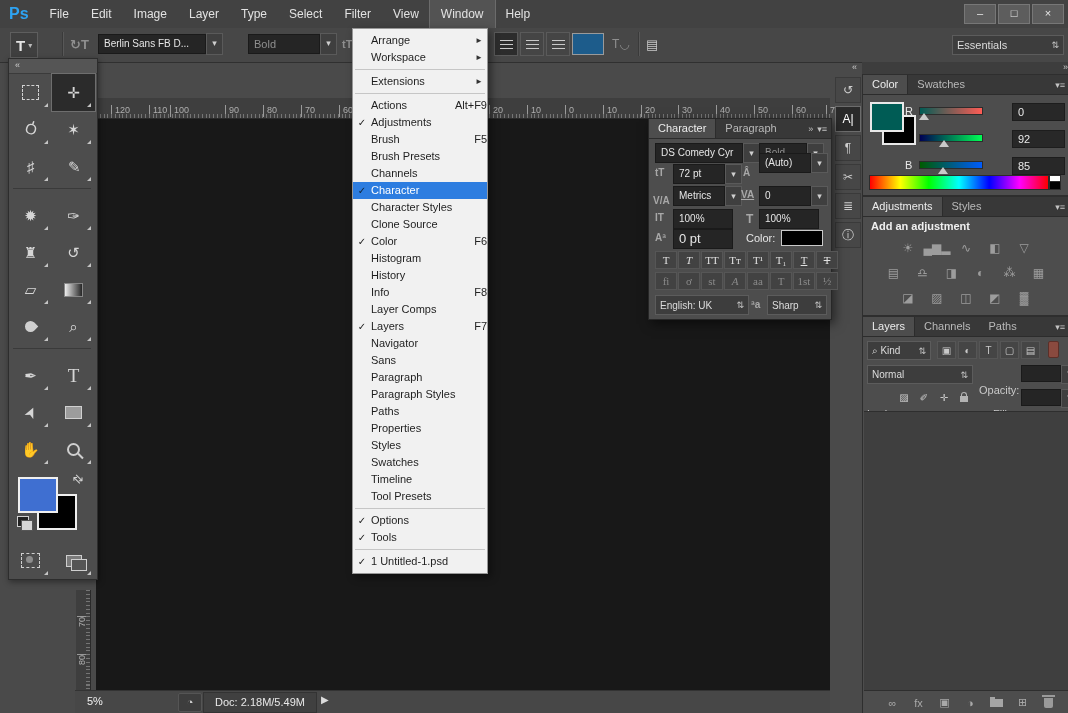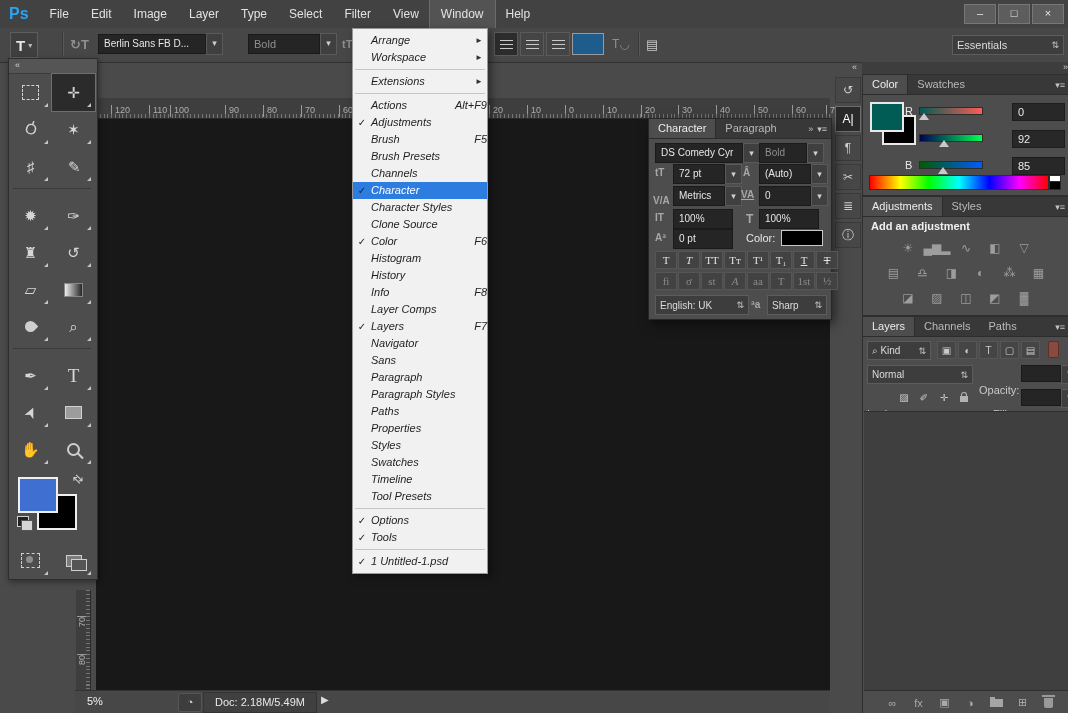--- a/index.html
+++ b/index.html
@@ -79,21 +79,21 @@
   #swap-icon{position:absolute;left:64px;top:4px;color:#d0d0d0;font-size:12px;transform:rotate(45deg);}
   #mini-swatch{position:absolute;left:8px;top:48px;width:10px;height:9px;background:#222;border:1px solid #cfcfcf;}
   #mini-swatch::after{content:"";position:absolute;left:3px;top:3px;width:10px;height:9px;background:#d6d6d6;border:1px solid #555;}
   .g-qmask{width:17px;height:13px;border:1px dashed #cfcfcf;position:relative;}
   .g-qmask::after{content:"";position:absolute;left:4px;top:2px;width:7px;height:7px;border-radius:50%;background:#8d8d8d;}
   .g-screen{width:14px;height:10px;border:1px solid #cfcfcf;background:#7b7b7b;position:relative;}
   .g-screen::after{content:"";position:absolute;left:4px;top:3px;width:14px;height:10px;border:1px solid #cfcfcf;background:#555;}
 
   
   #windowmenu{left:352px;top:28px;width:134px;background:#f1f1f1;border:1px solid #979797;z-index:50;
-      box-shadow:3px 3px 8px rgba(0,0,0,.45);padding:3px 0;color:#1e1e1e;font-style:italic;}
+      box-shadow:3px 3px 8px rgba(0,0,0,.45);padding:3px 0;color:#1e1e1e;}
   .wm-item{position:relative;height:17px;line-height:17px;display:flex;align-items:center;cursor:default;}
   .wm-check{width:18px;text-align:center;font-size:10px;color:#222;flex:none;}
   .wm-label{flex:1;white-space:nowrap;}
   .wm-shortcut{color:#222;}
   .wm-arrow{position:absolute;right:4px;font-size:8px;color:#333;}
   .wm-item.highlighted{background:#2d7de0;color:#fff;}
   .wm-item.highlighted .wm-check{color:#123;}
   .wm-item.sep-after{margin-bottom:7px;}
   .wm-item.sep-after::after{content:"";position:absolute;left:2px;right:2px;bottom:-4px;border-top:1px solid #c6c6c6;}
 
@@ -639,21 +639,21 @@
       <span class="field gray" style="width:36px;font-size:10px;">Bold</span>
       <span class="dd" style="height:18px;">▾</span>
     </div>
 
     <span class="abs cp-icon" style="left:6px;top:48px;">tT</span>
     <div class="abs" style="left:24px;top:45px;display:flex;">
       <span class="field" style="width:40px;font-size:10px;">72 pt</span>
       <span class="dd" style="height:18px;">▾</span>
     </div>
     <span class="abs cp-icon" style="left:94px;top:48px;">Â</span>
-    <div class="abs" style="left:110px;top:45px;display:flex;">
+    <div class="abs" style="left:110px;top:34px;display:flex;">
       <span class="field" style="width:40px;font-size:10px;">(Auto)</span>
       <span class="dd" style="height:18px;">▾</span>
     </div>
 
     <span class="abs cp-icon" style="left:4px;top:76px;">V/A</span>
     <div class="abs" style="left:24px;top:67px;display:flex;">
       <span class="field" style="width:40px;font-size:10px;">Metrics</span>
       <span class="dd" style="height:18px;">▾</span>
     </div>
     <span class="abs cp-icon" style="left:92px;top:70px;text-decoration:underline;">VA</span>
@@ -661,21 +661,21 @@
       <span class="field" style="width:40px;font-size:10px;">0</span>
       <span class="dd" style="height:18px;">▾</span>
     </div>
 
     <span class="abs cp-icon" style="left:6px;top:93px;">IT</span>
     <span class="abs field" style="left:24px;top:90px;width:48px;font-size:10px;">100%</span>
     <span class="abs cp-icon" style="left:97px;top:93px;font-size:12px;">T</span>
     <span class="abs field" style="left:110px;top:90px;width:48px;font-size:10px;">100%</span>
 
     <span class="abs cp-icon" style="left:6px;top:113px;">Aª</span>
-    <span class="abs field" style="left:24px;top:110px;width:48px;font-size:10px;">0 pt</span>
+    <span class="abs field" style="left:24px;top:110px;width:48px;font-size:13px;">0 pt</span>
     <span class="abs" style="left:97px;top:113px;color:#e6e6e6;">Color:</span>
     <span id="cp-colorswatch" class="abs" style="left: 132px; top: 111px; background: rgb(0, 0, 0);"></span>
 
     <div class="abs" style="left:6px;top:132px;display:flex;">
 
         <span class="cstyle-btn">T</span>
 
         <span class="cstyle-btn it">T</span>
 
         <span class="cstyle-btn">TT</span>

